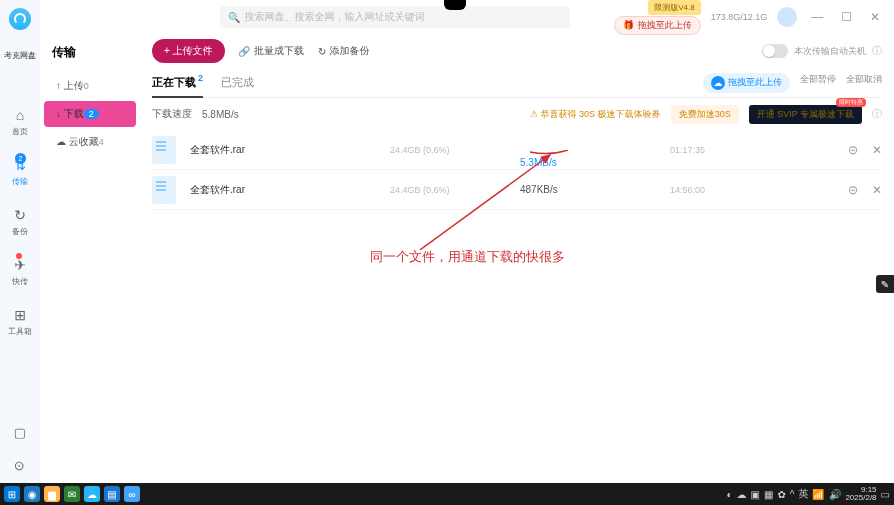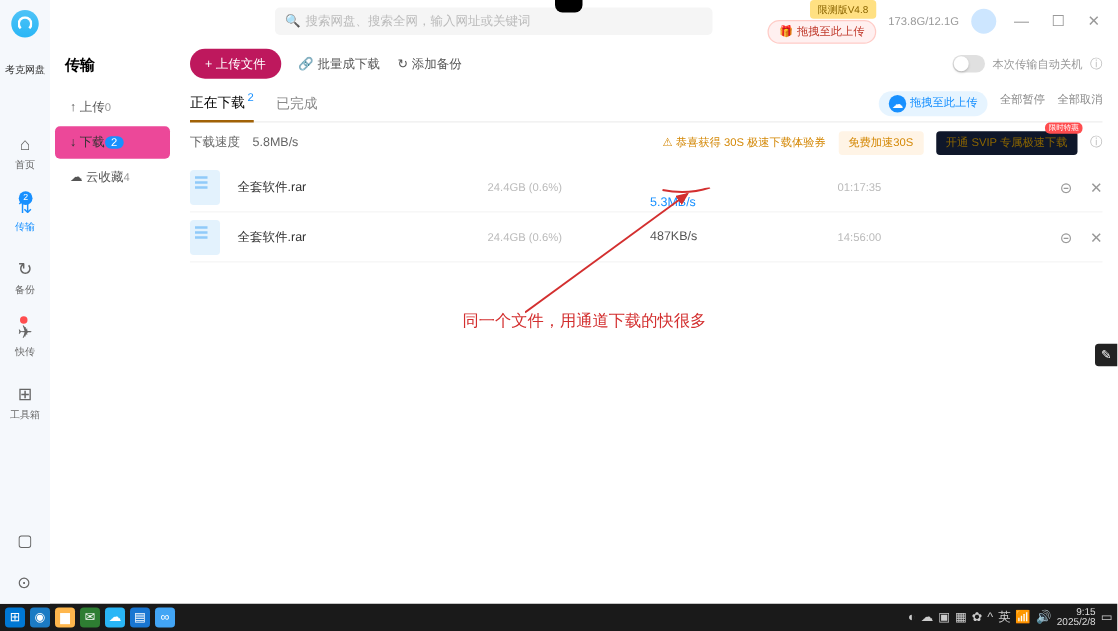--- a/index.html
+++ b/index.html
@@ -33,21 +33,21 @@
     .sub-item.active .cnt { background:#1890ff; color:#fff; border-radius:7px; padding:0 5px; }
     .panel { flex:1; padding:0 12px; }
     .toolbar { display:flex; align-items:center; gap:14px; height:34px; }
     .btn-up { background:#be185d; color:#fff; font-size:10px; padding:5px 12px; border-radius:14px; cursor:pointer; }
     .tb-link { font-size:10px; color:#555; cursor:pointer; display:flex; align-items:center; gap:3px; }
     .tog-row { margin-left:auto; display:flex; align-items:center; gap:6px; font-size:9px; color:#999; }
     .toggle { width:26px; height:14px; background:#e0e0e0; border-radius:7px; position:relative; }
     .toggle::after { content:""; position:absolute; width:12px; height:12px; background:#fff; border-radius:50%; top:1px; left:1px; box-shadow:0 1px 2px rgba(0,0,0,.2); }
     .tabs { display:flex; align-items:center; gap:18px; height:30px; border-bottom:1px solid #eee; font-size:11px; }
     .tab { color:#888; cursor:pointer; padding:6px 0; }
-    .tab.active { color:#000; font-weight:400; border-bottom:2px solid #a16207; }
+    .tab.active { color:#000; font-weight:700; border-bottom:2px solid #404040; }
     .tab sup { font-size:9px; color:#1890ff; margin-left:2px; }
     .tab-right { margin-left:auto; display:flex; gap:10px; }
     .chip-blue { background:#e6f4ff; color:#1890ff; font-size:9px; padding:3px 8px; border-radius:10px; display:flex; align-items:center; gap:3px; cursor:pointer;}
     .chip-blue .b-ico{ width:14px;height:14px;background:#1890ff;border-radius:50%;color:#fff;font-size:9px;display:flex;align-items:center;justify-content:center;}
     .chip-grey { color:#888; font-size:9px; cursor:pointer; }
     .speed-row { display:flex; align-items:center; gap:10px; height:32px; font-size:10px; color:#666; }
     .speed-row .warn { margin-left:auto; color:#d48806; font-size:9px; }
     .speed-row .btn-o { background:#fff4e6; color:#d48806; font-size:9px; padding:3px 8px; border-radius:3px; cursor:pointer; position:relative;}
     .speed-row .btn-y { background:#0f172a; color:#8b6500; font-size:9px; padding:3px 8px; border-radius:3px; cursor:pointer; position:relative;}
     .b-tag{position:absolute;top:-7px;right:-4px;background:#ff4d4f;color:#fff;font-size:6px;padding:0 3px;border-radius:4px;}

